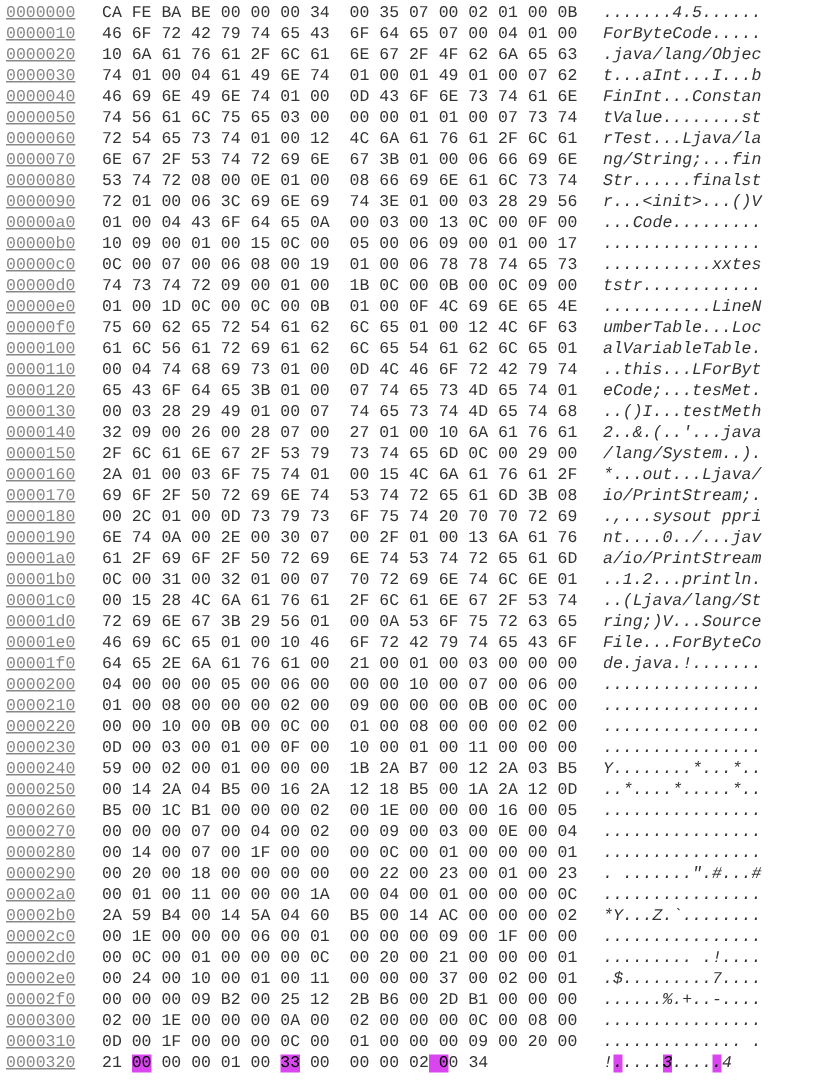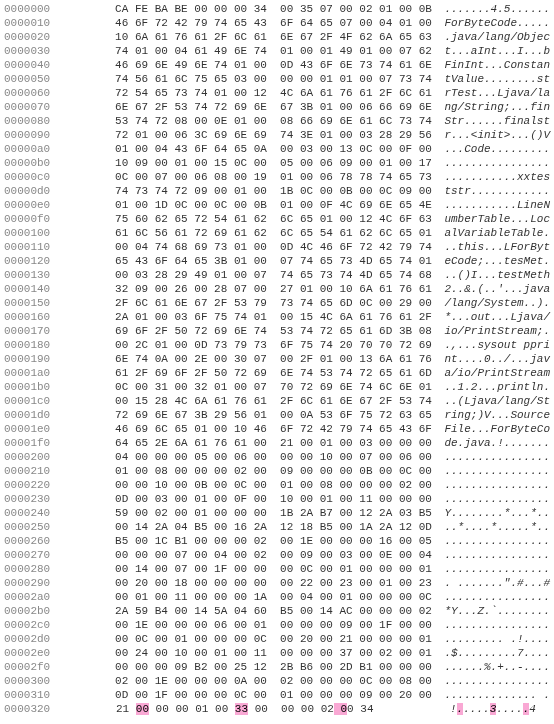--- a/index.html
+++ b/index.html
@@ -15,33 +15,33 @@
   .hex-view {
     white-space: pre;
     padding: 2px 4px;
   }
   .row {
     display: flex;
   }
   .offset {
     width: 64px;
     color: #888;
+    text-decoration: underline;
   }
   .hex {
     width: 324px;
     letter-spacing: 0;
     color: #333;
-    margin-left: 48px;
   }
   .ascii {
     padding-left: 10px;
     color: #333;
     font-style: italic;
   }
   .hl {
-    background: #f9a8d4;
+    background: #d946ef;
     color: #000;
   }
 </style>
 </head>
 <body>
 
 <div class="hex-view" id="hex-view"><div class="row"><span class="offset">0000000</span><span class="hex">CA FE BA BE 00 00 00 34  00 35 07 00 02 01 00 0B</span><span class="ascii">.......4.5......</span></div><div class="row"><span class="offset">0000010</span><span class="hex">46 6F 72 42 79 74 65 43  6F 64 65 07 00 04 01 00</span><span class="ascii">ForByteCode.....</span></div><div class="row"><span class="offset">0000020</span><span class="hex">10 6A 61 76 61 2F 6C 61  6E 67 2F 4F 62 6A 65 63</span><span class="ascii">.java/lang/Objec</span></div><div class="row"><span class="offset">0000030</span><span class="hex">74 01 00 04 61 49 6E 74  01 00 01 49 01 00 07 62</span><span class="ascii">t...aInt...I...b</span></div><div class="row"><span class="offset">0000040</span><span class="hex">46 69 6E 49 6E 74 01 00  0D 43 6F 6E 73 74 61 6E</span><span class="ascii">FinInt...Constan</span></div><div class="row"><span class="offset">0000050</span><span class="hex">74 56 61 6C 75 65 03 00  00 00 01 01 00 07 73 74</span><span class="ascii">tValue........st</span></div><div class="row"><span class="offset">0000060</span><span class="hex">72 54 65 73 74 01 00 12  4C 6A 61 76 61 2F 6C 61</span><span class="ascii">rTest...Ljava/la</span></div><div class="row"><span class="offset">0000070</span><span class="hex">6E 67 2F 53 74 72 69 6E  67 3B 01 00 06 66 69 6E</span><span class="ascii">ng/String;...fin</span></div><div class="row"><span class="offset">0000080</span><span class="hex">53 74 72 08 00 0E 01 00  08 66 69 6E 61 6C 73 74</span><span class="ascii">Str......finalst</span></div><div class="row"><span class="offset">0000090</span><span class="hex">72 01 00 06 3C 69 6E 69  74 3E 01 00 03 28 29 56</span><span class="ascii">r...&lt;init&gt;...()V</span></div><div class="row"><span class="offset">00000a0</span><span class="hex">01 00 04 43 6F 64 65 0A  00 03 00 13 0C 00 0F 00</span><span class="ascii">...Code.........</span></div><div class="row"><span class="offset">00000b0</span><span class="hex">10 09 00 01 00 15 0C 00  05 00 06 09 00 01 00 17</span><span class="ascii">................</span></div><div class="row"><span class="offset">00000c0</span><span class="hex">0C 00 07 00 06 08 00 19  01 00 06 78 78 74 65 73</span><span class="ascii">...........xxtes</span></div><div class="row"><span class="offset">00000d0</span><span class="hex">74 73 74 72 09 00 01 00  1B 0C 00 0B 00 0C 09 00</span><span class="ascii">tstr............</span></div><div class="row"><span class="offset">00000e0</span><span class="hex">01 00 1D 0C 00 0C 00 0B  01 00 0F 4C 69 6E 65 4E</span><span class="ascii">...........LineN</span></div><div class="row"><span class="offset">00000f0</span><span class="hex">75 60 62 65 72 54 61 62  6C 65 01 00 12 4C 6F 63</span><span class="ascii">umberTable...Loc</span></div><div class="row"><span class="offset">0000100</span><span class="hex">61 6C 56 61 72 69 61 62  6C 65 54 61 62 6C 65 01</span><span class="ascii">alVariableTable.</span></div><div class="row"><span class="offset">0000110</span><span class="hex">00 04 74 68 69 73 01 00  0D 4C 46 6F 72 42 79 74</span><span class="ascii">..this...LForByt</span></div><div class="row"><span class="offset">0000120</span><span class="hex">65 43 6F 64 65 3B 01 00  07 74 65 73 4D 65 74 01</span><span class="ascii">eCode;...tesMet.</span></div><div class="row"><span class="offset">0000130</span><span class="hex">00 03 28 29 49 01 00 07  74 65 73 74 4D 65 74 68</span><span class="ascii">..()I...testMeth</span></div><div class="row"><span class="offset">0000140</span><span class="hex">32 09 00 26 00 28 07 00  27 01 00 10 6A 61 76 61</span><span class="ascii">2..&amp;.(..'...java</span></div><div class="row"><span class="offset">0000150</span><span class="hex">2F 6C 61 6E 67 2F 53 79  73 74 65 6D 0C 00 29 00</span><span class="ascii">/lang/System..).</span></div><div class="row"><span class="offset">0000160</span><span class="hex">2A 01 00 03 6F 75 74 01  00 15 4C 6A 61 76 61 2F</span><span class="ascii">*...out...Ljava/</span></div><div class="row"><span class="offset">0000170</span><span class="hex">69 6F 2F 50 72 69 6E 74  53 74 72 65 61 6D 3B 08</span><span class="ascii">io/PrintStream;.</span></div><div class="row"><span class="offset">0000180</span><span class="hex">00 2C 01 00 0D 73 79 73  6F 75 74 20 70 70 72 69</span><span class="ascii">.,...sysout ppri</span></div><div class="row"><span class="offset">0000190</span><span class="hex">6E 74 0A 00 2E 00 30 07  00 2F 01 00 13 6A 61 76</span><span class="ascii">nt....0../...jav</span></div><div class="row"><span class="offset">00001a0</span><span class="hex">61 2F 69 6F 2F 50 72 69  6E 74 53 74 72 65 61 6D</span><span class="ascii">a/io/PrintStream</span></div><div class="row"><span class="offset">00001b0</span><span class="hex">0C 00 31 00 32 01 00 07  70 72 69 6E 74 6C 6E 01</span><span class="ascii">..1.2...println.</span></div><div class="row"><span class="offset">00001c0</span><span class="hex">00 15 28 4C 6A 61 76 61  2F 6C 61 6E 67 2F 53 74</span><span class="ascii">..(Ljava/lang/St</span></div><div class="row"><span class="offset">00001d0</span><span class="hex">72 69 6E 67 3B 29 56 01  00 0A 53 6F 75 72 63 65</span><span class="ascii">ring;)V...Source</span></div><div class="row"><span class="offset">00001e0</span><span class="hex">46 69 6C 65 01 00 10 46  6F 72 42 79 74 65 43 6F</span><span class="ascii">File...ForByteCo</span></div><div class="row"><span class="offset">00001f0</span><span class="hex">64 65 2E 6A 61 76 61 00  21 00 01 00 03 00 00 00</span><span class="ascii">de.java.!.......</span></div><div class="row"><span class="offset">0000200</span><span class="hex">04 00 00 00 05 00 06 00  00 00 10 00 07 00 06 00</span><span class="ascii">................</span></div><div class="row"><span class="offset">0000210</span><span class="hex">01 00 08 00 00 00 02 00  09 00 00 00 0B 00 0C 00</span><span class="ascii">................</span></div><div class="row"><span class="offset">0000220</span><span class="hex">00 00 10 00 0B 00 0C 00  01 00 08 00 00 00 02 00</span><span class="ascii">................</span></div><div class="row"><span class="offset">0000230</span><span class="hex">0D 00 03 00 01 00 0F 00  10 00 01 00 11 00 00 00</span><span class="ascii">................</span></div><div class="row"><span class="offset">0000240</span><span class="hex">59 00 02 00 01 00 00 00  1B 2A B7 00 12 2A 03 B5</span><span class="ascii">Y........*...*..</span></div><div class="row"><span class="offset">0000250</span><span class="hex">00 14 2A 04 B5 00 16 2A  12 18 B5 00 1A 2A 12 0D</span><span class="ascii">..*....*.....*..</span></div><div class="row"><span class="offset">0000260</span><span class="hex">B5 00 1C B1 00 00 00 02  00 1E 00 00 00 16 00 05</span><span class="ascii">................</span></div><div class="row"><span class="offset">0000270</span><span class="hex">00 00 00 07 00 04 00 02  00 09 00 03 00 0E 00 04</span><span class="ascii">................</span></div><div class="row"><span class="offset">0000280</span><span class="hex">00 14 00 07 00 1F 00 00  00 0C 00 01 00 00 00 01</span><span class="ascii">................</span></div><div class="row"><span class="offset">0000290</span><span class="hex">00 20 00 18 00 00 00 00  00 22 00 23 00 01 00 23</span><span class="ascii">. .......".#...#</span></div><div class="row"><span class="offset">00002a0</span><span class="hex">00 01 00 11 00 00 00 1A  00 04 00 01 00 00 00 0C</span><span class="ascii">................</span></div><div class="row"><span class="offset">00002b0</span><span class="hex">2A 59 B4 00 14 5A 04 60  B5 00 14 AC 00 00 00 02</span><span class="ascii">*Y...Z.`........</span></div><div class="row"><span class="offset">00002c0</span><span class="hex">00 1E 00 00 00 06 00 01  00 00 00 09 00 1F 00 00</span><span class="ascii">................</span></div><div class="row"><span class="offset">00002d0</span><span class="hex">00 0C 00 01 00 00 00 0C  00 20 00 21 00 00 00 01</span><span class="ascii">......... .!....</span></div><div class="row"><span class="offset">00002e0</span><span class="hex">00 24 00 10 00 01 00 11  00 00 00 37 00 02 00 01</span><span class="ascii">.$.........7....</span></div><div class="row"><span class="offset">00002f0</span><span class="hex">00 00 00 09 B2 00 25 12  2B B6 00 2D B1 00 00 00</span><span class="ascii">......%.+..-....</span></div><div class="row"><span class="offset">0000300</span><span class="hex">02 00 1E 00 00 00 0A 00  02 00 00 00 0C 00 08 00</span><span class="ascii">................</span></div><div class="row"><span class="offset">0000310</span><span class="hex">0D 00 1F 00 00 00 0C 00  01 00 00 00 09 00 20 00</span><span class="ascii">.............. .</span></div><div class="row"><span class="offset">0000320</span><span class="hex">21 <span class="hl">00</span> 00 00 01 00 <span class="hl">33</span> 00  00 00 02<span class="hl"> 0</span>0 34</span><span class="ascii">!<span class="hl">.</span>....<span class="hl">3</span>....<span class="hl">.</span>4</span></div></div>
 
 </body></html>

